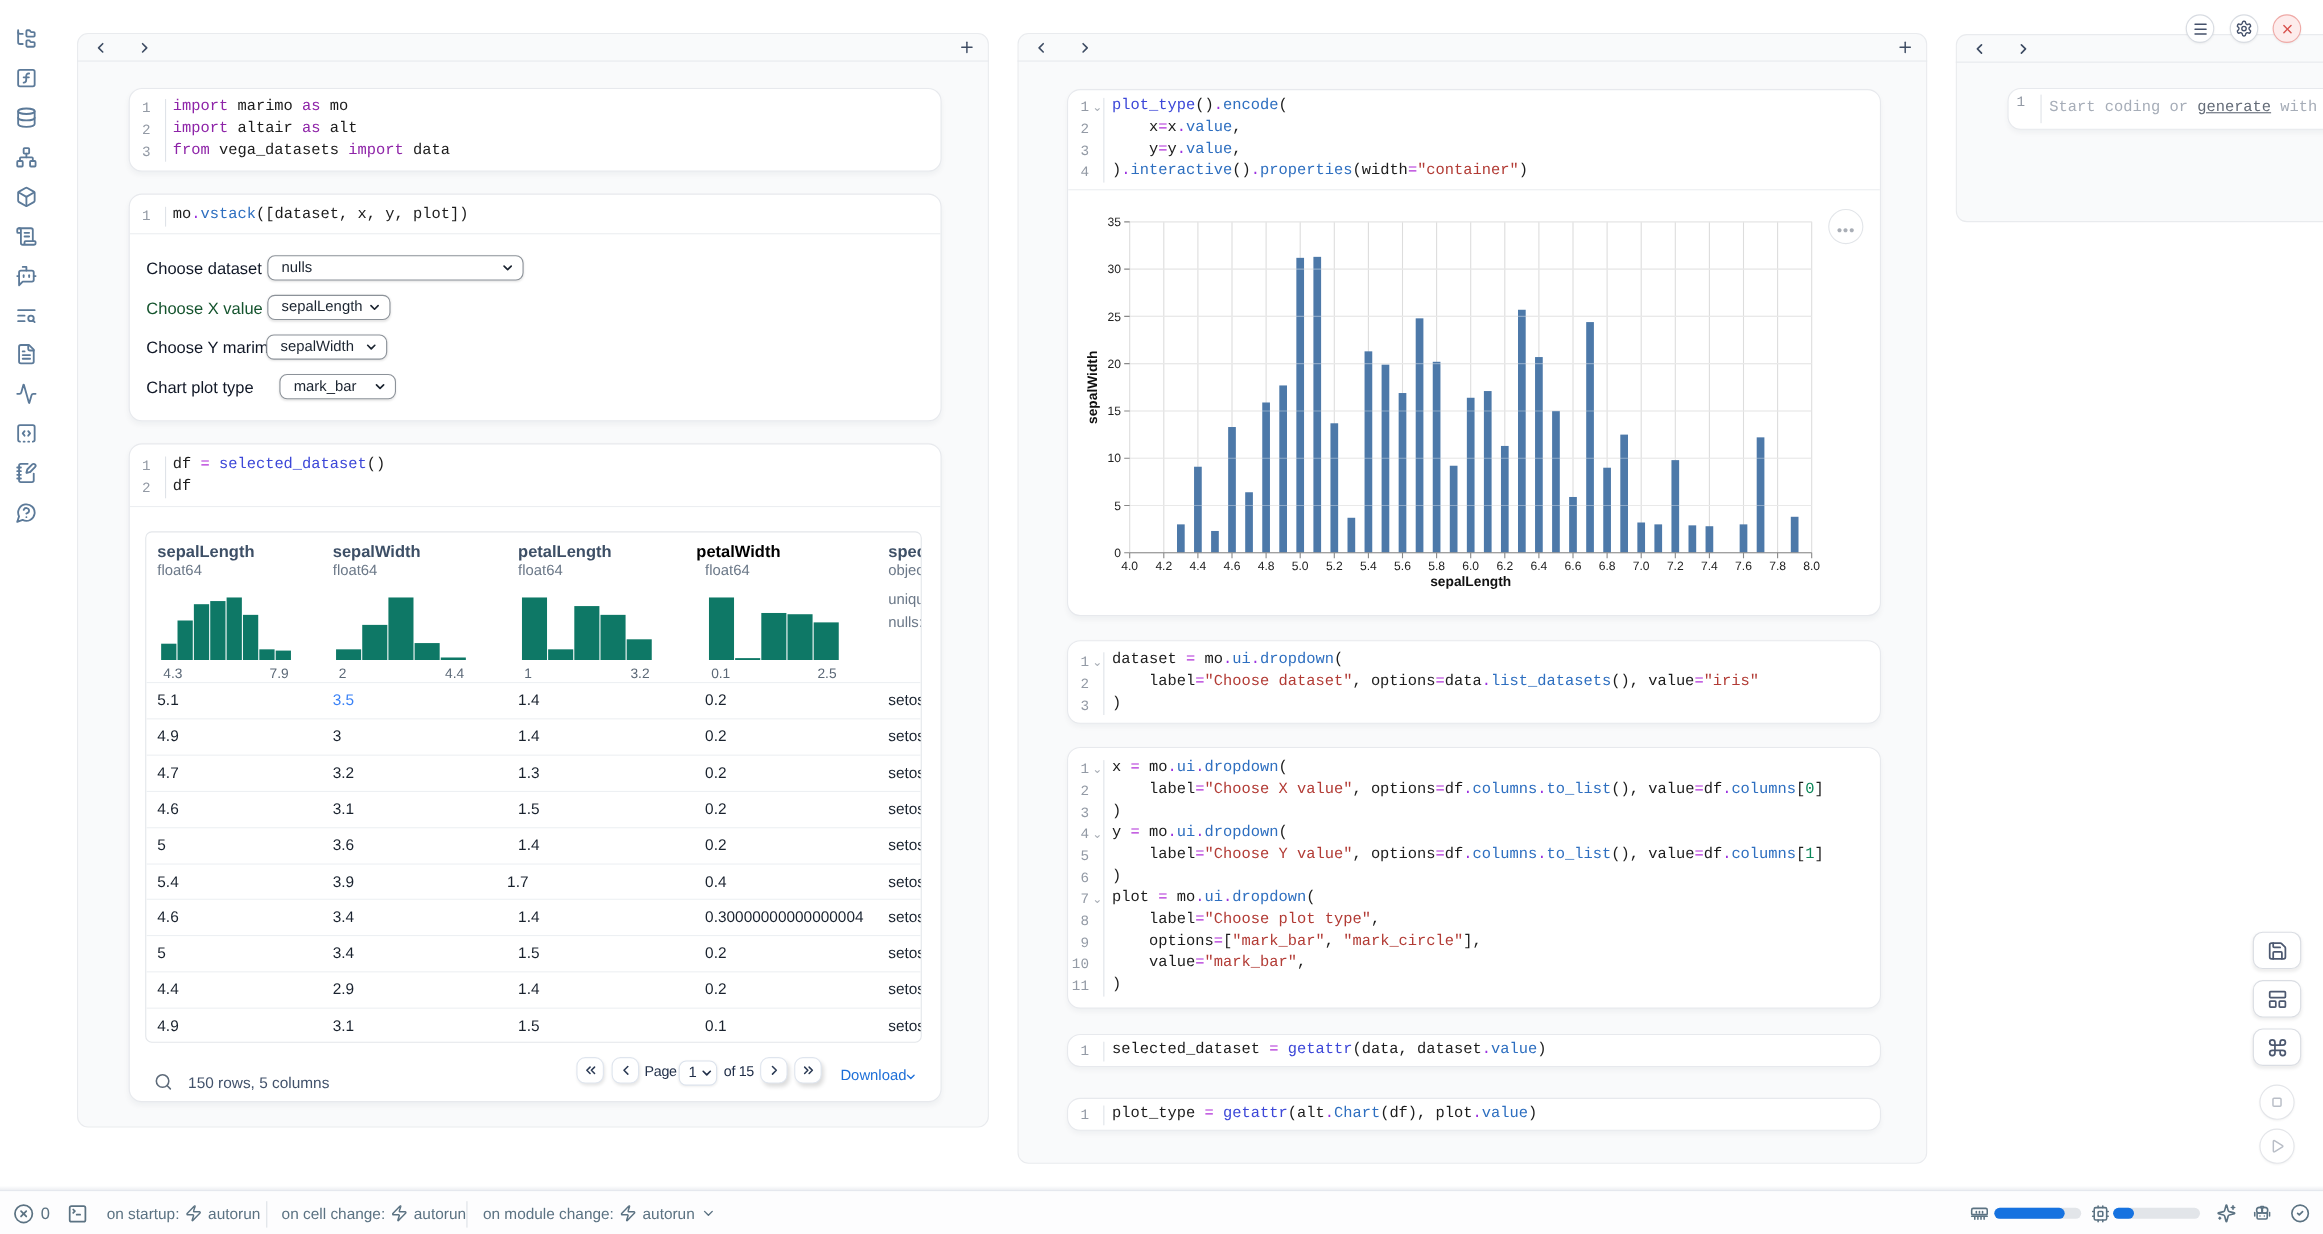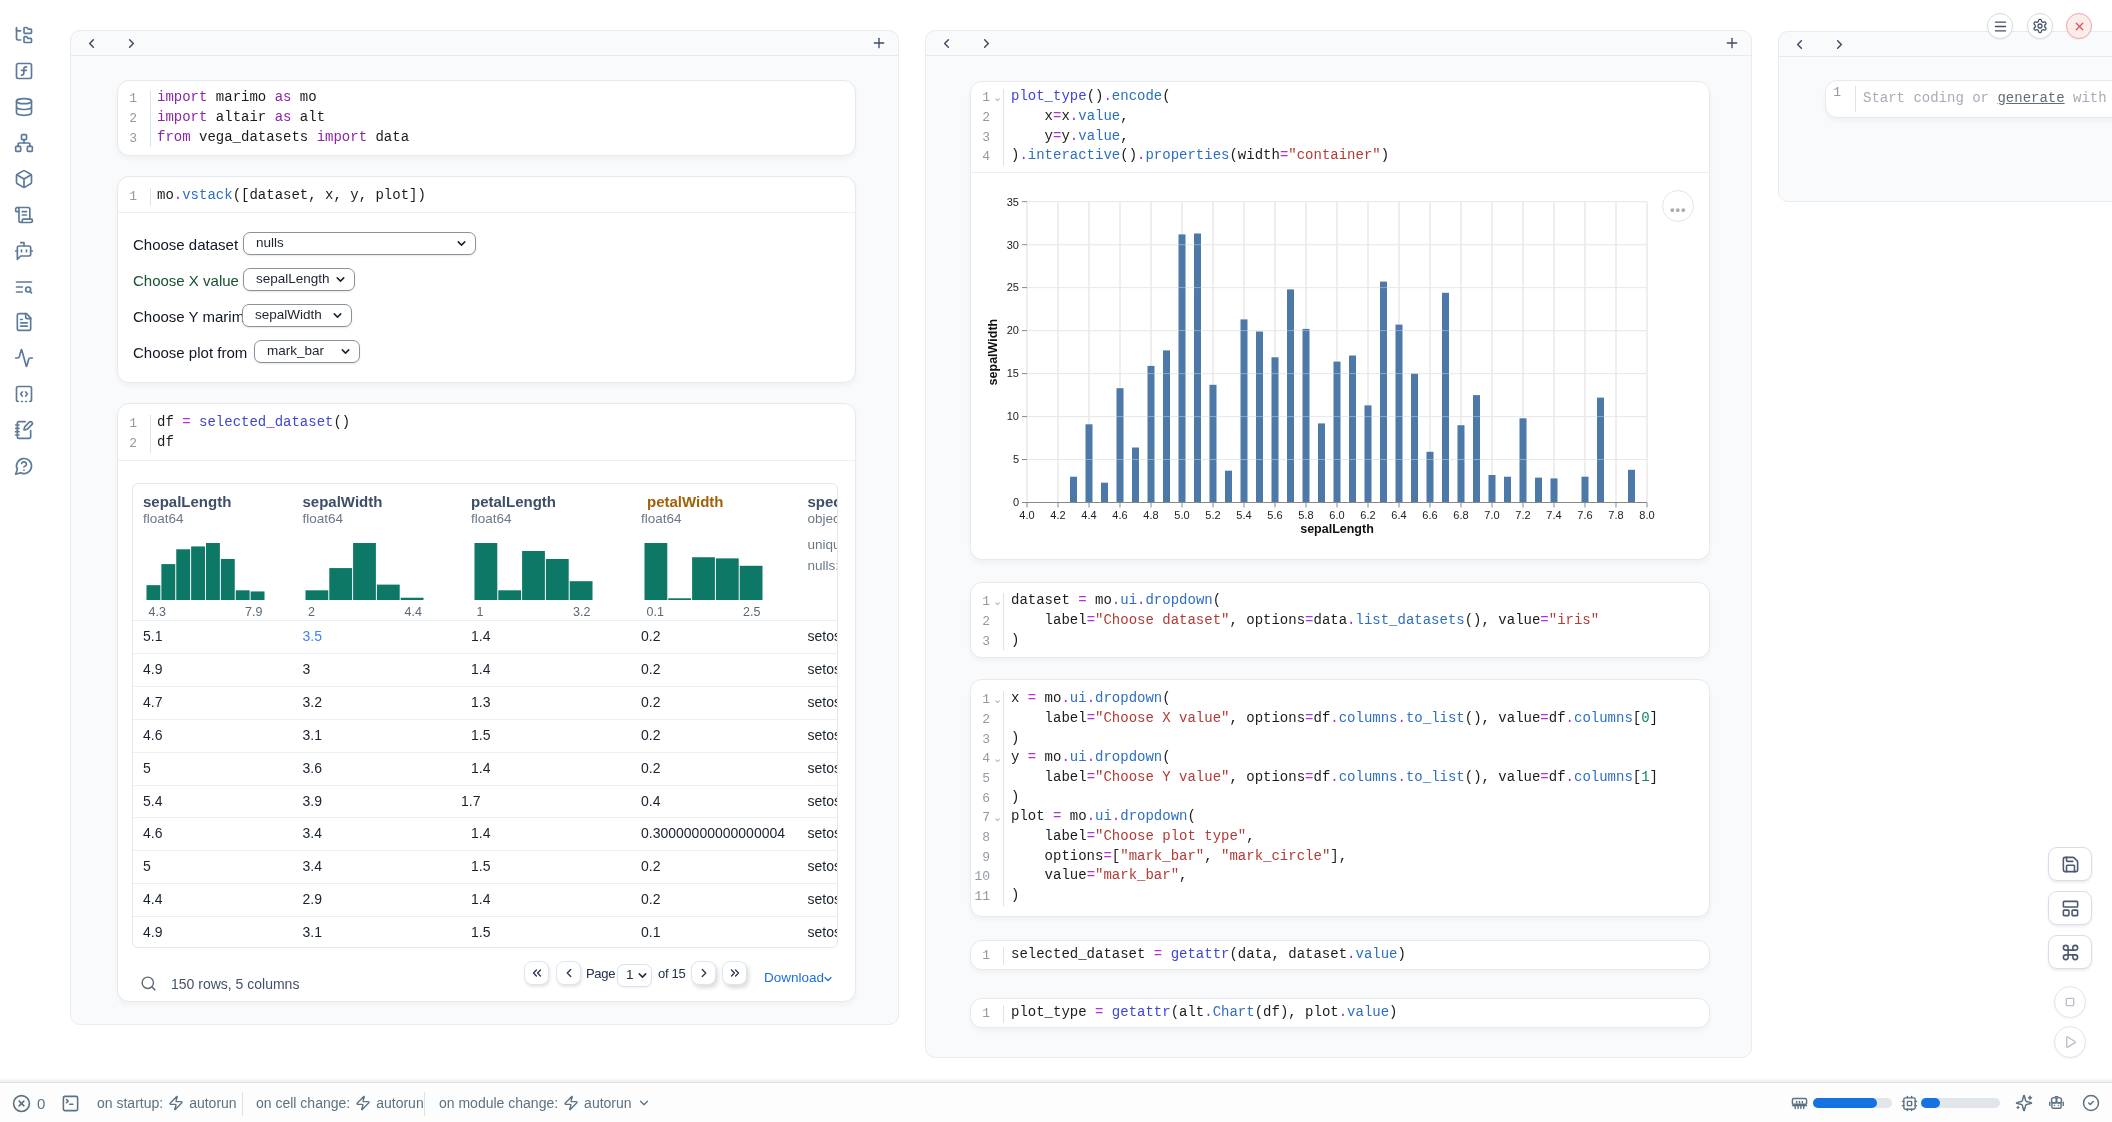--- a/index.html
+++ b/index.html
@@ -182,21 +182,21 @@
 <div style="position:absolute;left:256px;top:271.4px;font:13.5px 'Liberation Sans', sans-serif;color:#1b2430;">sepalLength</div>
 <svg style="position:absolute;left:334px;top:273.0px;" width="13" height="13" viewBox="0 0 24 24" fill="none" stroke="#1b2430" stroke-width="2.8" stroke-linecap="round" stroke-linejoin="round">
     <path d="m6 9 6 6 6-6"></path>
   </svg>
 <div style="position:absolute;left:133px;top:308.0px;font:15px 'Liberation Sans', sans-serif;color:#101726;">Choose Y marimo</div>
 <div style="position:absolute;left:242px;top:304px;width:110px;height:23px;background:#fff;border:1.4px solid #8c9299;border-radius:7px;box-shadow:0 1px 2px rgba(0,0,0,.1);"></div>
 <div style="position:absolute;left:255px;top:307.4px;font:13.5px 'Liberation Sans', sans-serif;color:#1b2430;">sepalWidth</div>
 <svg style="position:absolute;left:331px;top:309.0px;" width="13" height="13" viewBox="0 0 24 24" fill="none" stroke="#1b2430" stroke-width="2.8" stroke-linecap="round" stroke-linejoin="round">
     <path d="m6 9 6 6 6-6"></path>
   </svg>
-<div style="position:absolute;left:133px;top:344.0px;font:15px 'Liberation Sans', sans-serif;color:#101726;">Choose plot from</div>
+<div style="position:absolute;left:133px;top:344.0px;font:15px 'Liberation Sans', sans-serif;color:#101726;">Chart plot type</div>
 <div style="position:absolute;left:254px;top:340px;width:106px;height:23px;background:#fff;border:1.4px solid #8c9299;border-radius:7px;box-shadow:0 1px 2px rgba(0,0,0,.1);"></div>
 <div style="position:absolute;left:267px;top:343.4px;font:13.5px 'Liberation Sans', sans-serif;color:#1b2430;">mark_bar</div>
 <svg style="position:absolute;left:339px;top:345.0px;" width="13" height="13" viewBox="0 0 24 24" fill="none" stroke="#1b2430" stroke-width="2.8" stroke-linecap="round" stroke-linejoin="round">
     <path d="m6 9 6 6 6-6"></path>
   </svg>
 <div class="cell" style="left:117px;top:403px;width:739px;height:599px;"></div>
 <div style="position:absolute;left:117px;top:416.15px;width:20px;text-align:right;color:#939aa5;font:13px 'Liberation Mono', monospace;">1</div>
 <div style="position:absolute;left:117px;top:435.84999999999997px;width:20px;text-align:right;color:#939aa5;font:13px 'Liberation Mono', monospace;">2</div>
 <div style="position:absolute;left:150px;top:415.15px;width:1px;height:37.4px;background:#dfe3e8;"></div>
 <pre style="position:absolute;left:157px;top:413.15px;margin:0;font:14px/19.7px 'Liberation Mono', monospace;color:#1c1c1c;"><span style="color:#1c1c1c;">df </span><span style="color:#b231d8;">=</span><span style="color:#1c1c1c;"> </span><span style="color:#3c47d8;">selected_dataset</span><span style="color:#1c1c1c;">()</span><br><span style="color:#1c1c1c;">df</span></pre>
@@ -232,21 +232,21 @@
 <div style="position:absolute;left:338.0px;top:27.0px;font:13.5px 'Liberation Sans', sans-serif;color:#6b7888;">float64</div>
 <svg style="position:absolute;left:340.5px;top:59.0px;" width="119" height="57">
       <rect x="0.5" y="0.0" width="22.8" height="57.0" fill="#0e7866"></rect>
       <rect x="24.3" y="47.31" width="22.8" height="9.690000000000001" fill="#0e7866"></rect>
       <rect x="48.1" y="7.980000000000004" width="22.8" height="49.019999999999996" fill="#0e7866"></rect>
       <rect x="71.9" y="15.96" width="22.8" height="41.04" fill="#0e7866"></rect>
       <rect x="95.7" y="38.19" width="22.8" height="18.810000000000002" fill="#0e7866"></rect>
     </svg>
 <div style="position:absolute;left:343.5px;top:121.0px;font:12.5px 'Liberation Sans', sans-serif;color:#5b6877;">1</div>
 <div style="position:absolute;left:340.5px;top:121.0px;width:117px;text-align:right;font:12.5px 'Liberation Sans', sans-serif;color:#5b6877;">3.2</div>
-<div style="position:absolute;left:514px;top:9.0px;font:bold 15px 'Liberation Sans', sans-serif;color:#a16207;">petalWidth</div>
+<div style="position:absolute;left:500px;top:9.0px;font:bold 15px 'Liberation Sans', sans-serif;color:#000000;">petalWidth</div>
 <div style="position:absolute;left:508.0px;top:27.0px;font:13.5px 'Liberation Sans', sans-serif;color:#6b7888;">float64</div>
 <svg style="position:absolute;left:510.5px;top:59.0px;" width="119" height="57">
       <rect x="0.5" y="0.0" width="22.8" height="57.0" fill="#0e7866"></rect>
       <rect x="24.3" y="55.29" width="22.8" height="1.71" fill="#0e7866"></rect>
       <rect x="48.1" y="14.25" width="22.8" height="42.75" fill="#0e7866"></rect>
       <rect x="71.9" y="15.39" width="22.8" height="41.61" fill="#0e7866"></rect>
       <rect x="95.7" y="22.800000000000004" width="22.8" height="34.199999999999996" fill="#0e7866"></rect>
     </svg>
 <div style="position:absolute;left:513.5px;top:121.0px;font:12.5px 'Liberation Sans', sans-serif;color:#5b6877;">0.1</div>
 <div style="position:absolute;left:510.5px;top:121.0px;width:117px;text-align:right;font:12.5px 'Liberation Sans', sans-serif;color:#5b6877;">2.5</div>

